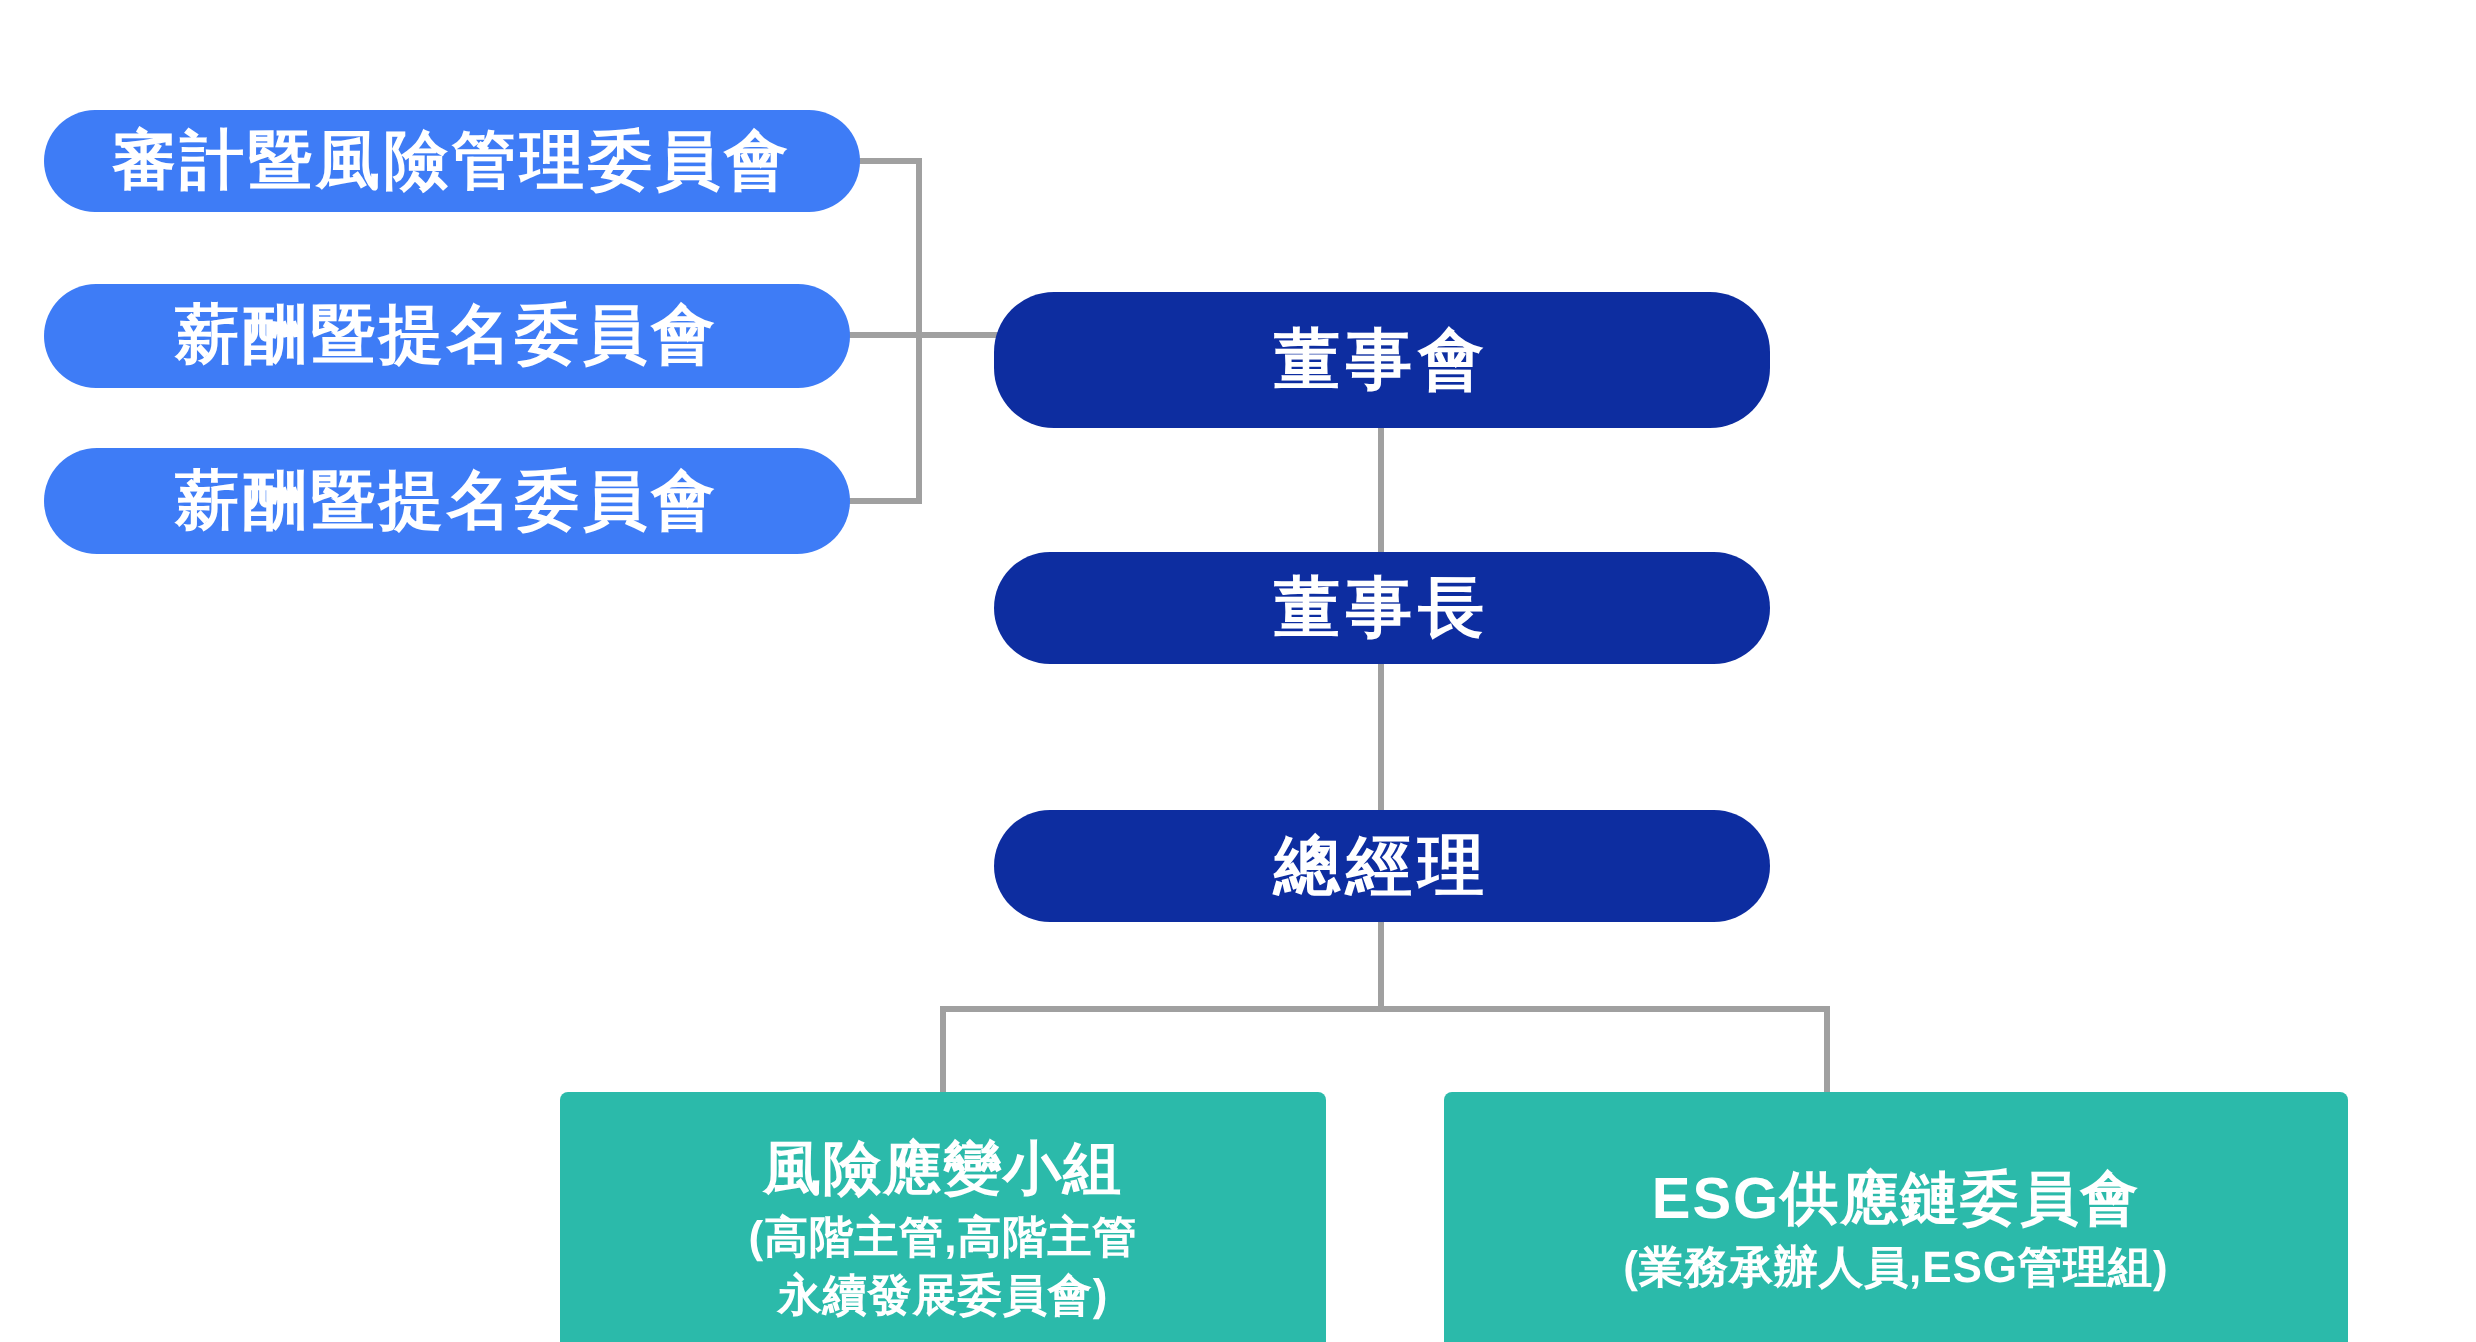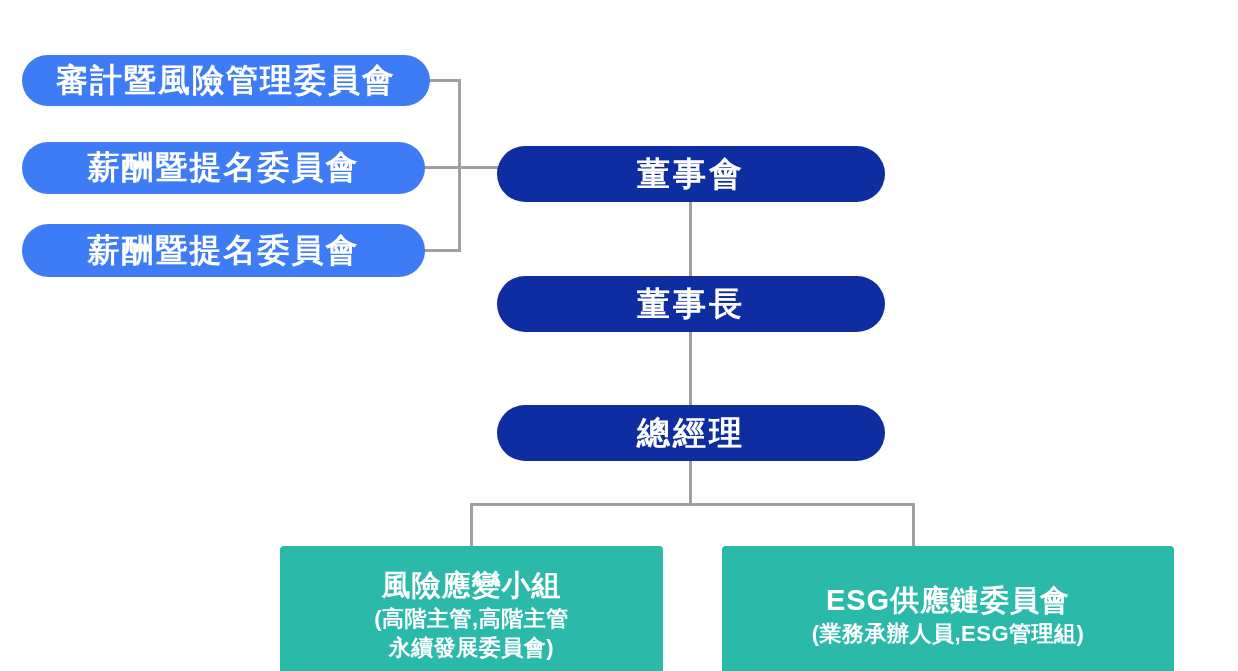--- a/index.html
+++ b/index.html
@@ -90,21 +90,21 @@
   <div class="pill committee" style="left:22px; top:21px; width:408px; height:51px;">
     <span>審計暨風險管理委員會</span>
   </div>
   <div class="pill committee" style="left:22px; top:108px; width:403px; height:52px;">
     <span>薪酬暨提名委員會</span>
   </div>
   <div class="pill committee" style="left:22px; top:190px; width:403px; height:53px;">
     <span>薪酬暨提名委員會</span>
   </div>
 
-  <div class="pill executive" style="left:497px; top:112px; width:388px; height:56px;">
+  <div class="pill executive" style="left:497px; top:112px; width:388px; height:68px;">
     <span>董事會</span>
   </div>
   <div class="pill executive" style="left:497px; top:242px; width:388px; height:56px;">
     <span>董事長</span>
   </div>
   <div class="pill executive" style="left:497px; top:371px; width:388px; height:56px;">
     <span>總經理</span>
   </div>
 
   <div class="team" style="left:280px; top:512px; width:383px; height:137px;">

